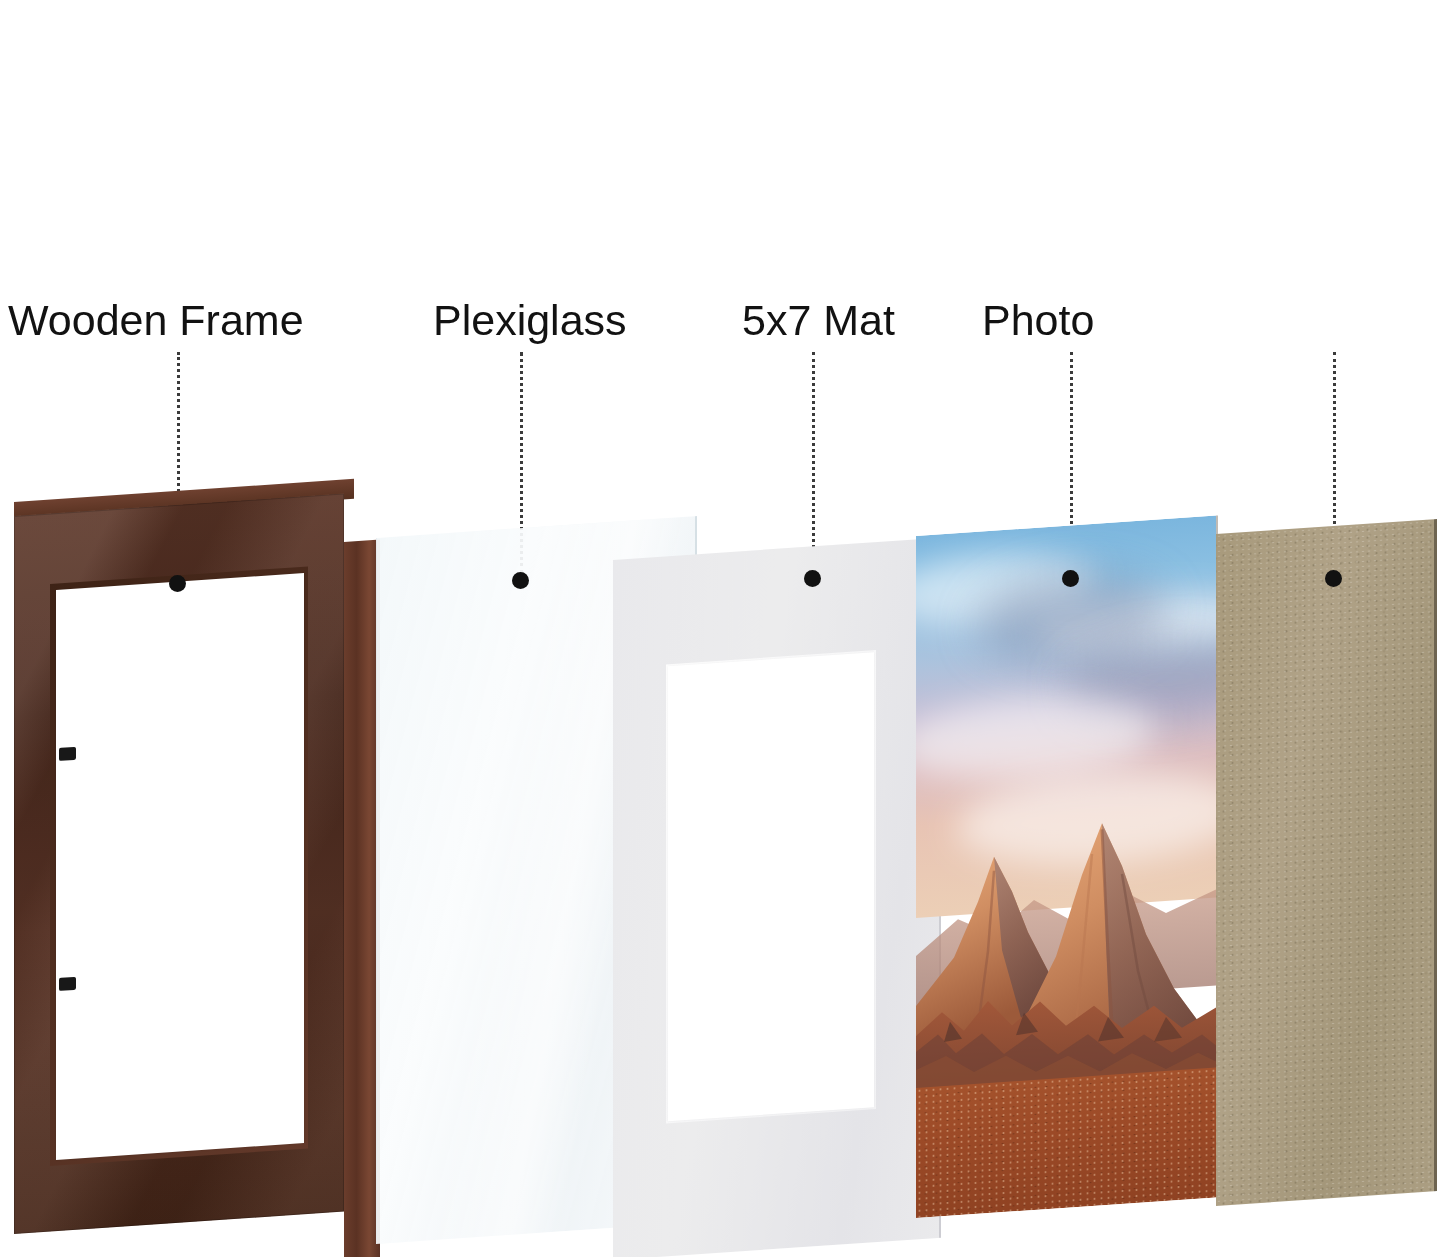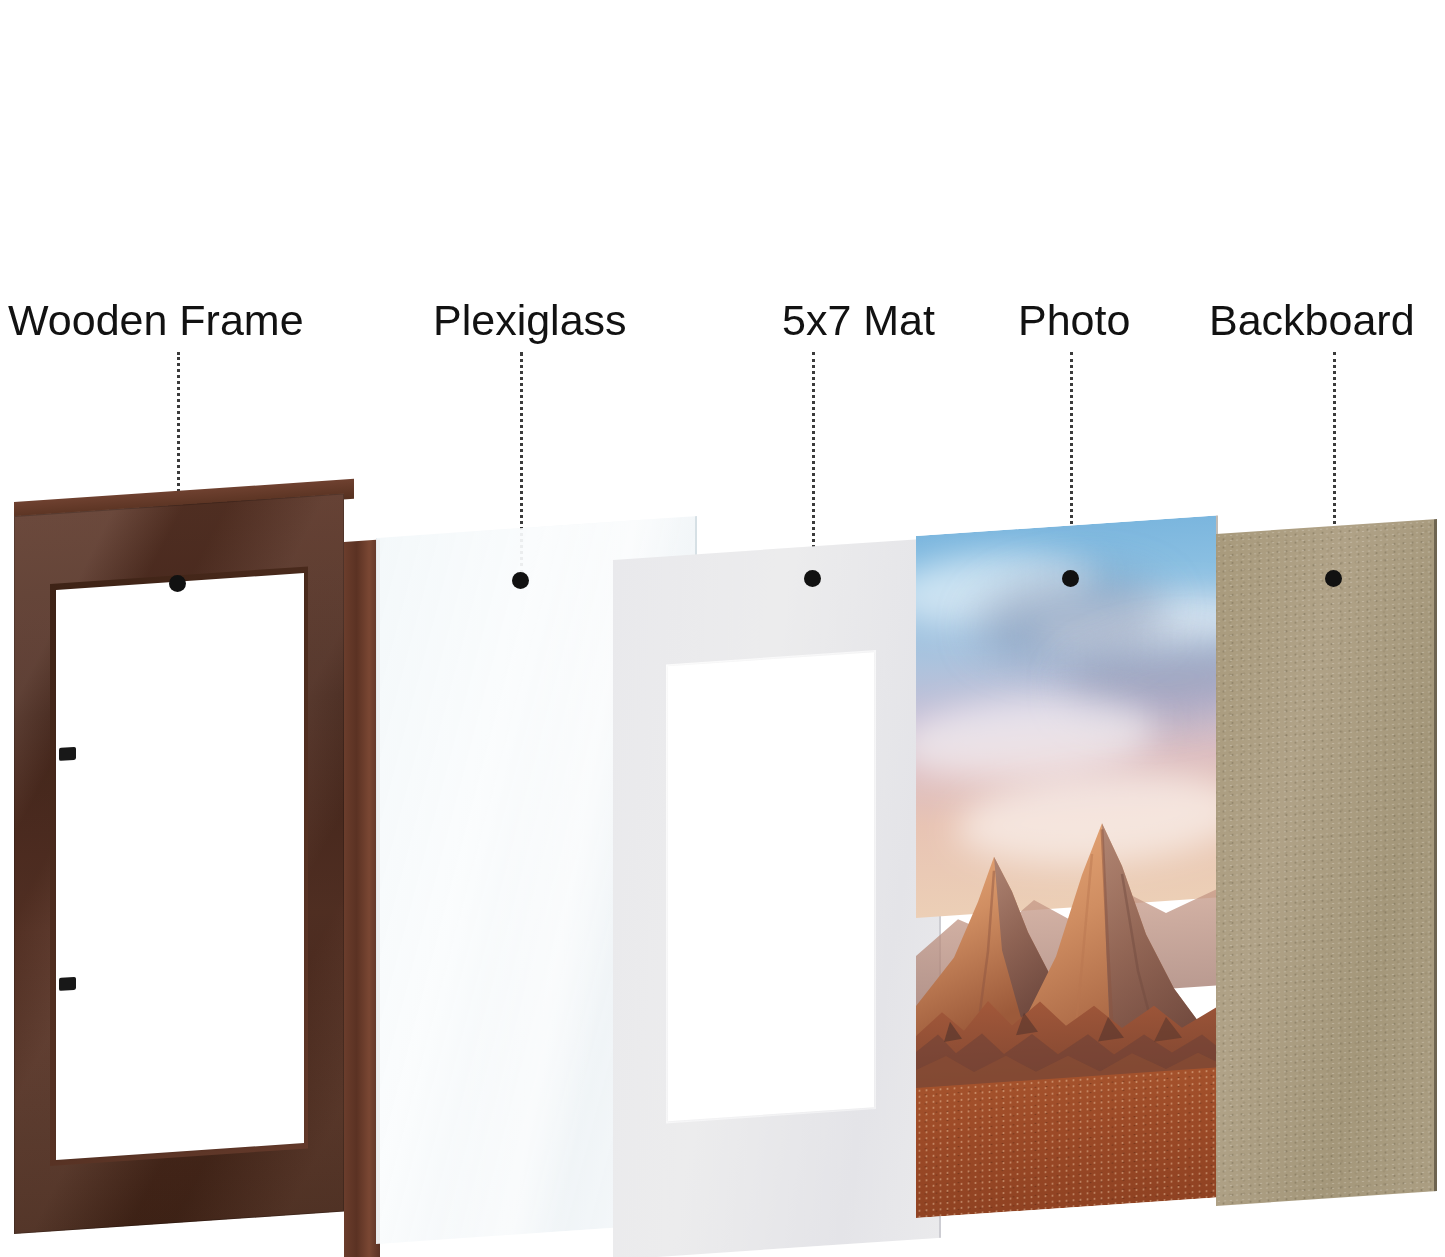--- a/index.html
+++ b/index.html
@@ -170,23 +170,22 @@
   }
 </style>
 </head>
 <body>
 
 <div id="stage">
 
 
   <div class="label" style="left:433px;">Plexiglass</div>
   <div class="label" style="left:8px;">Wooden Frame</div>
-  <div class="label" style="left:742px;margin-left:40px;">5x7 Mat</div>
-  <div class="label" style="left:1018px;">Photo</div>
-  <div class="label" style="left:1209px;">Backboard</div>
+  <div class="label" style="left:742px;">5x7 Mat</div>
+  <div class="label" style="left:982px;">Photo</div>
 
   <div class="leader" style="left:177px;top:352px;height:224px;"></div>
   <div class="leader" style="left:520px;top:352px;height:222px;"></div>
   <div class="leader" style="left:812px;top:352px;height:220px;"></div>
   <div class="leader" style="left:1070px;top:352px;height:220px;"></div>
   <div class="leader" style="left:1333px;top:352px;height:220px;"></div>
 
   <div id="frame-wrap" class="panel">
     <div class="wood-topface"></div>
     <div class="wood-side"></div>

